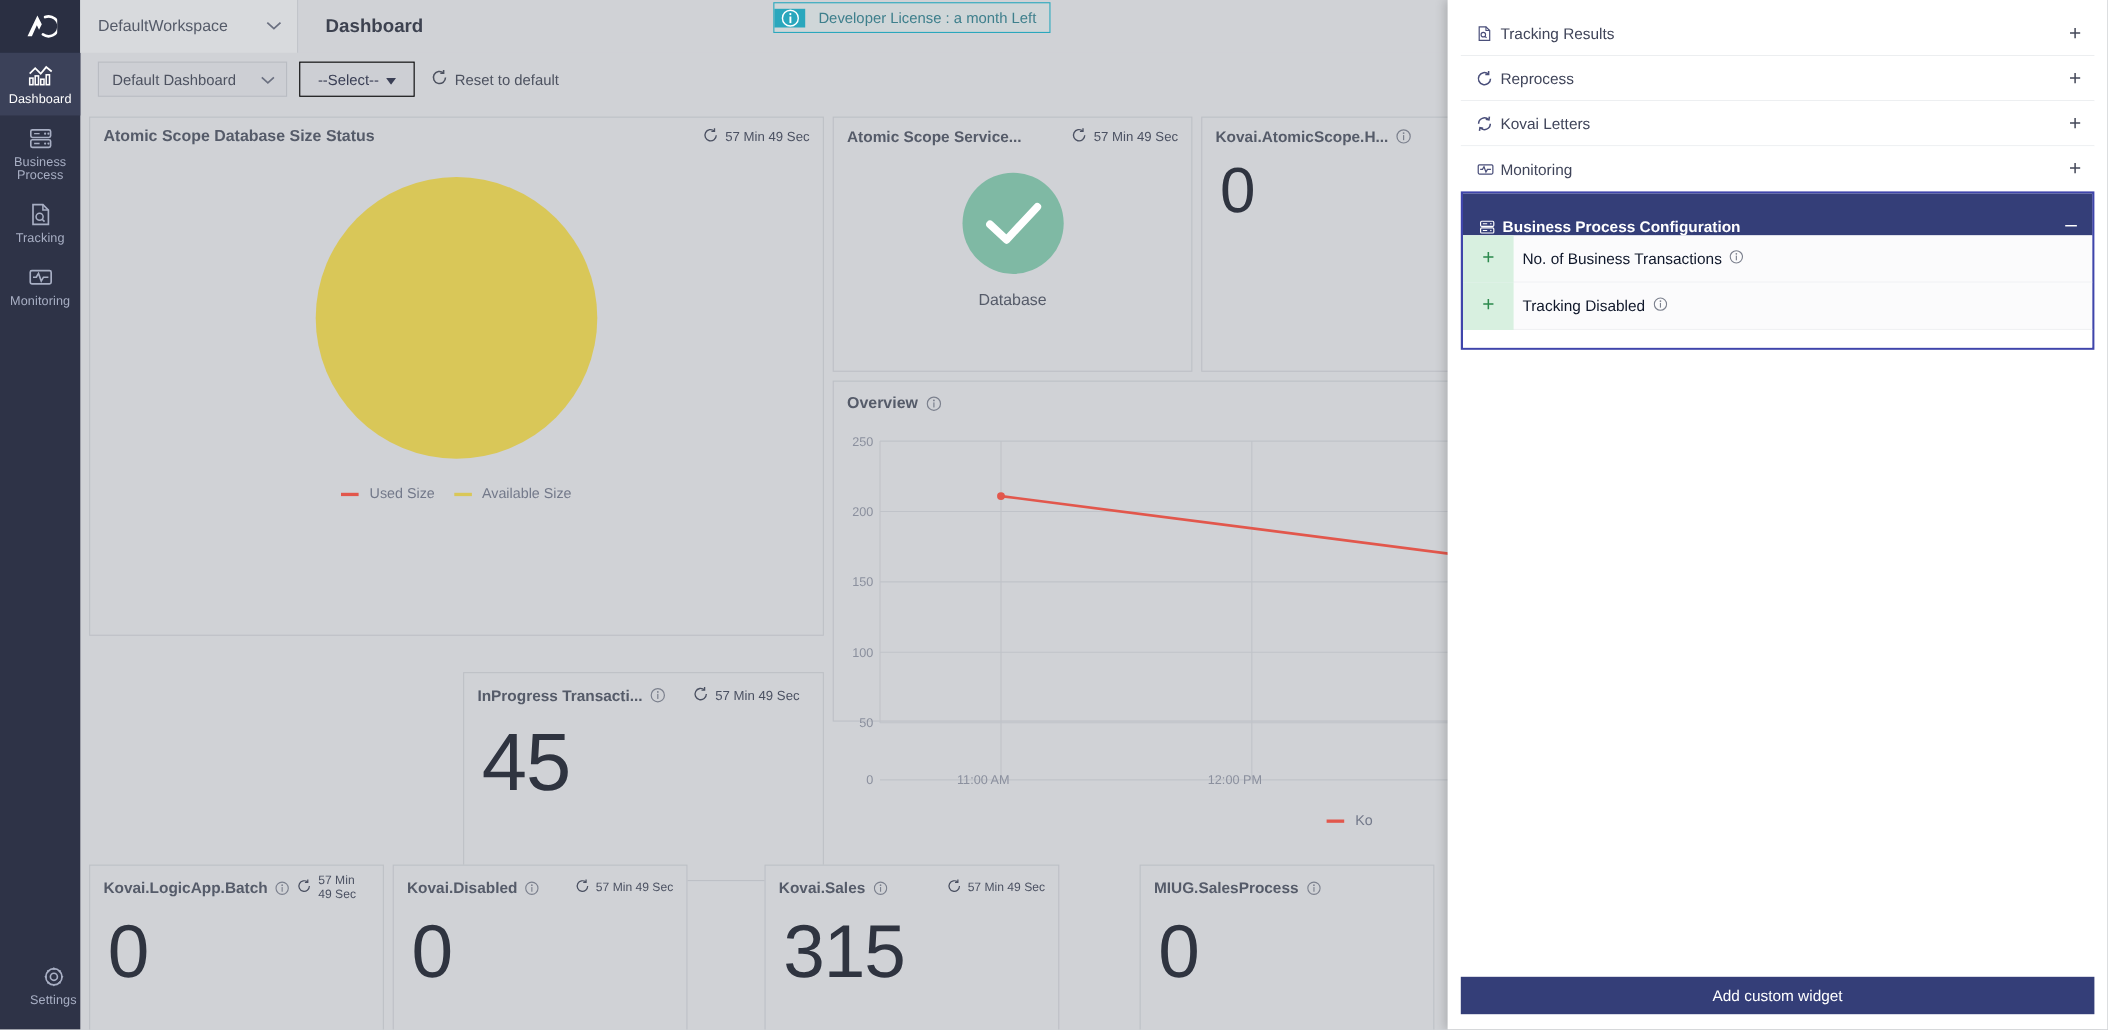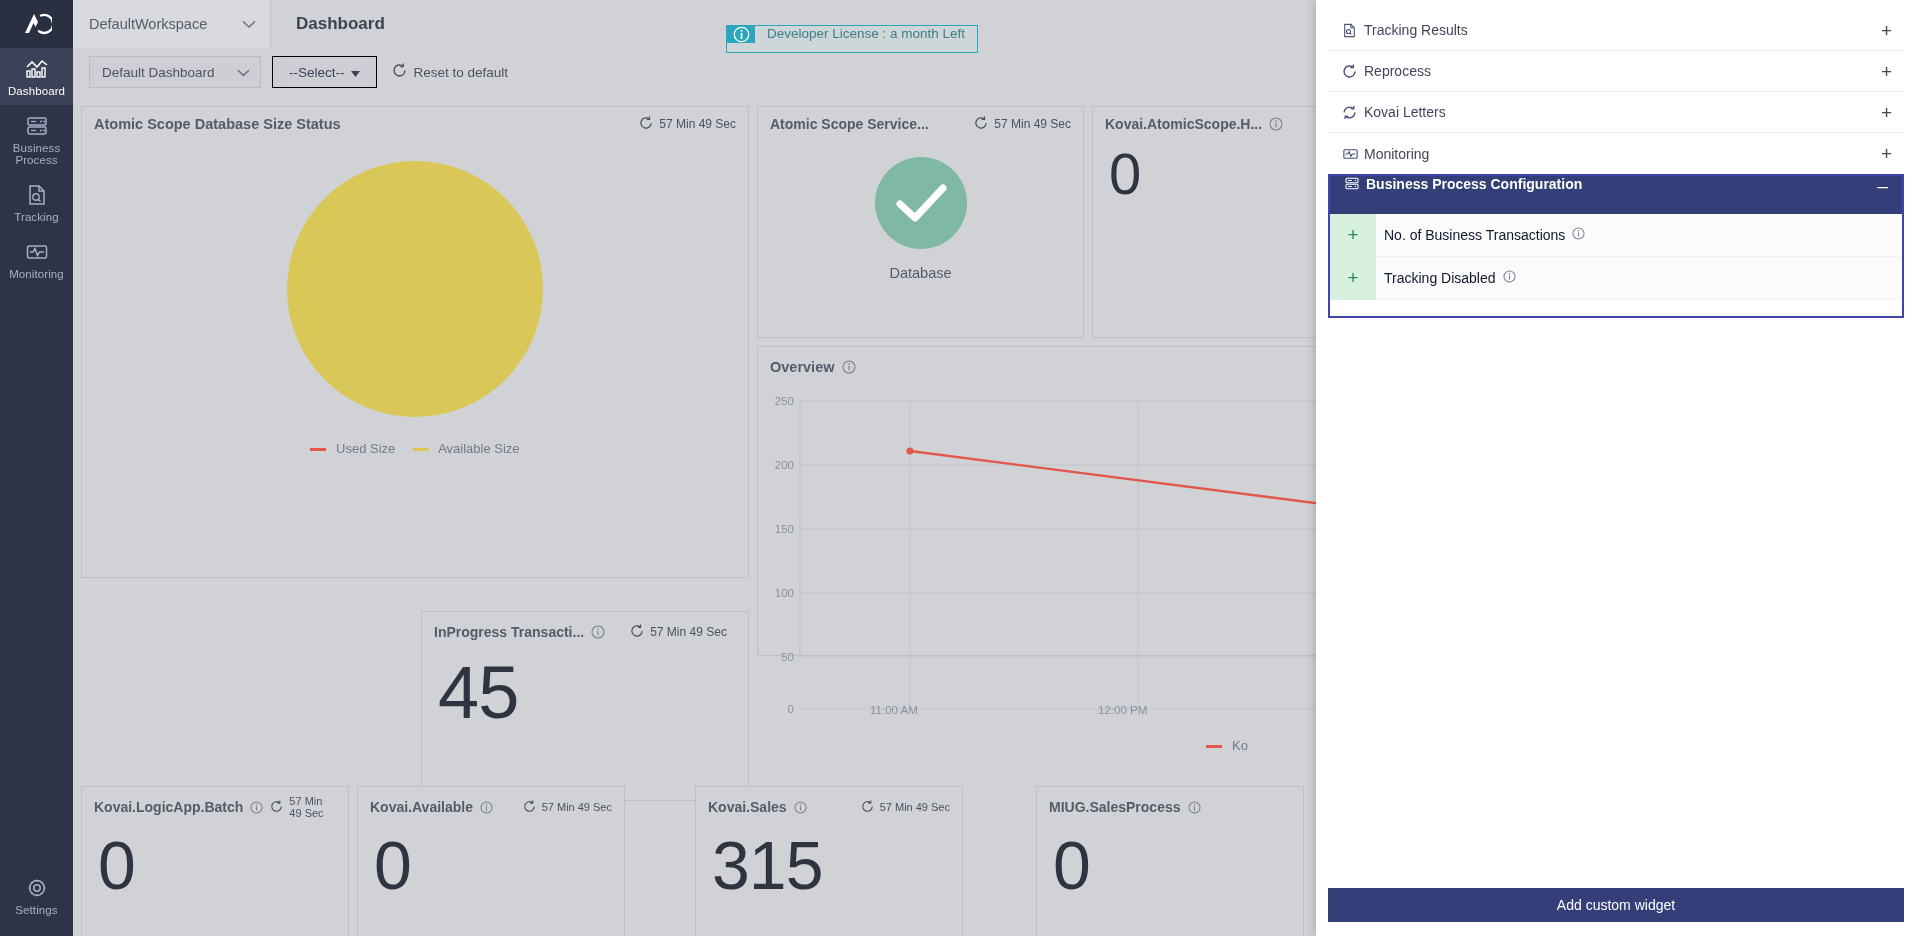--- a/index.html
+++ b/index.html
@@ -18,36 +18,36 @@
     background: #2e3347; display: flex; flex-direction: column; align-items: center;
   }
   #logo-area { height: 48px; width: 73px; display:flex; align-items:center; justify-content:center; background:#2a2f42;}
   .nav-item {
     width: 73px; padding: 10px 2px 8px; display: flex; flex-direction: column;
     align-items: center; gap: 5px; cursor: pointer; color: #a8afc4;
   }
   .nav-item.active { background: #3b4159; color: #ffffff; }
   .nav-label { font-size: 11.5px; line-height: 12px; text-align: center; letter-spacing:.1px;}
   .nav-icon { width: 26px; height: 22px; display:flex; align-items:center; justify-content:center;}
-  #settings-item { position: absolute; bottom: 12px; left: 0; }
+  #settings-item { position: absolute; bottom: 12px; left: 12px; }
 
   
   #topbar {
     position: absolute; left: 73px; top: 0; right: 0; height: 48px;
     background: #d0d2d6; display: flex; align-items: center;
   }
   #workspace-select {
     width: 198px; height: 48px; background: #d8dadd; border-right: 1px solid #c2c5ca;
     display: flex; align-items: center; justify-content: space-between;
     padding: 0 14px 0 16px; cursor: pointer; font-size: 14.5px; color: #555b69;
   }
   #page-title { margin-left: 25px; font-size: 17px; font-weight: bold; color: #3d4250; }
   #license-badge {
-    position: absolute; left: 630px; top: 25px; height: 28px; display:flex; align-items:flex-start;
-    border: 1px solid #2aa7bd; background:#cfd6d8;margin-left:23px;
+    position: absolute; left: 630px; top: 2px; height: 28px; display:flex; align-items:center;
+    border: 1px solid #2aa7bd; background:#cfd6d8;
   }
   #license-badge .lic-icon { width: 28px; background: #2aa7bd; display:flex; align-items:center; justify-content:center; }
   #license-badge .lic-text { padding: 0 12px; display:flex; align-items:center; font-size:13.5px; color:#3e7f8c; }
 
   
   #toolbar {
     position: absolute; left: 73px; top: 48px; right: 0; height: 48px;
     display: flex; align-items: center; padding-left: 16px; gap: 11px;
   }
   #dashboard-select {
@@ -105,21 +105,21 @@
     padding: 0 12px 0 14px; cursor: pointer; background: #fff;
   }
   .widget-row .wr-icon { width: 22px; display:flex; align-items:center; color:#4a4f7a; }
   .widget-row .wr-label { font-size: 14px; color: #40455a; }
   .widget-row .wr-plus { margin-left: auto; font-size: 19px; color: #45495a; line-height: 1; }
 
   .group {
     border: 2px solid #3f45ab; margin-top: 0px;
   }
   .group-head {
-    height: 38px; background: #343e78; color: #fff; display: flex; align-items: flex-start;
+    height: 38px; background: #343e78; color: #fff; display: flex; align-items: flex-end;
     padding: 0 14px 0 14px; cursor: pointer;
   }
   .group-head .gh-icon { width: 22px; display:flex; align-items:center; }
   .group-head .gh-label { font-size: 14px; font-weight: bold; }
   .group-head .gh-minus { margin-left: auto; font-size: 19px; line-height: 1; }
   .sub-row {
     height: 43px; display: flex; align-items: center; background: #fbfbfc;
     border-bottom: 1px solid #f0f1f3; cursor: pointer;
   }
   .sub-row .sr-plus {
@@ -416,21 +416,21 @@
             </svg>
         </span>
         <span>57 Min 49 Sec</span>
       </span>
     </div>
     <div class="big-number" style="font-size:68px;">0</div>
   </div>
 
   <div class="card" style="left:284px; top:690px; width:268px; height:160px;">
     <div class="card-head" style="height:40px;">
-      <span class="card-title small">Kovai.Available</span>
+      <span class="card-title small">Kovai.Disabled</span>
       <span class="info-ic">
         <svg width="13" height="13" viewBox="0 0 14 14">
             <circle cx="7" cy="7" r="6" fill="none" stroke="#7c818e" stroke-width="1.1"></circle>
             <circle cx="7" cy="4" r=".85" fill="#7c818e"></circle>
             <rect x="6.45" y="5.8" width="1.1" height="4.6" fill="#7c818e"></rect>
           </svg>
       </span>
       <span class="refresh" style="font-size:11px;">
         <span>
           <svg width="13" height="13" viewBox="0 0 15 15">

